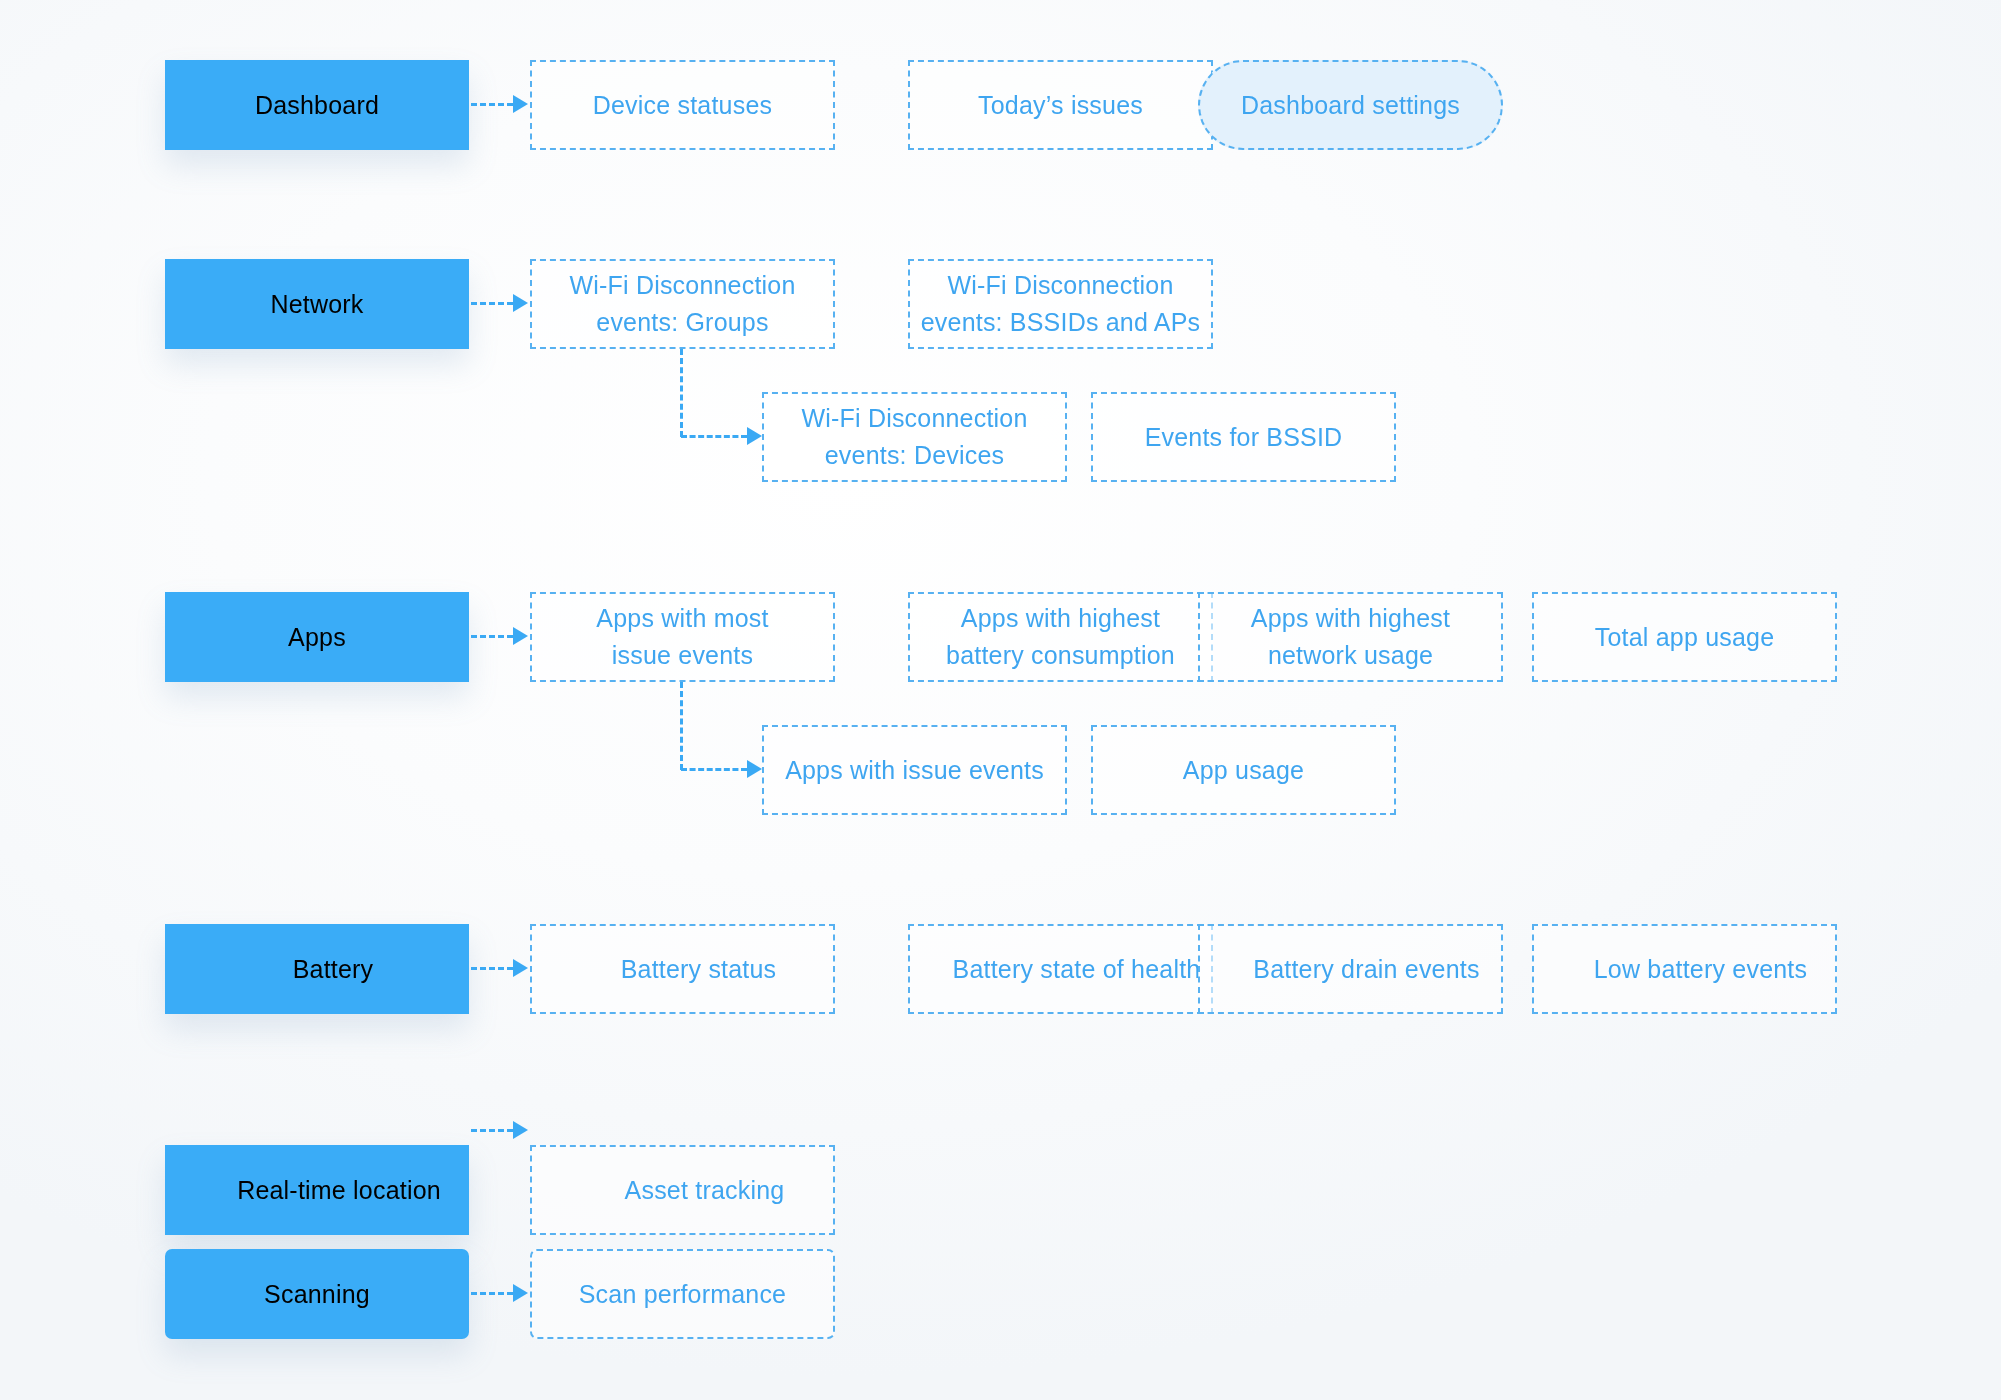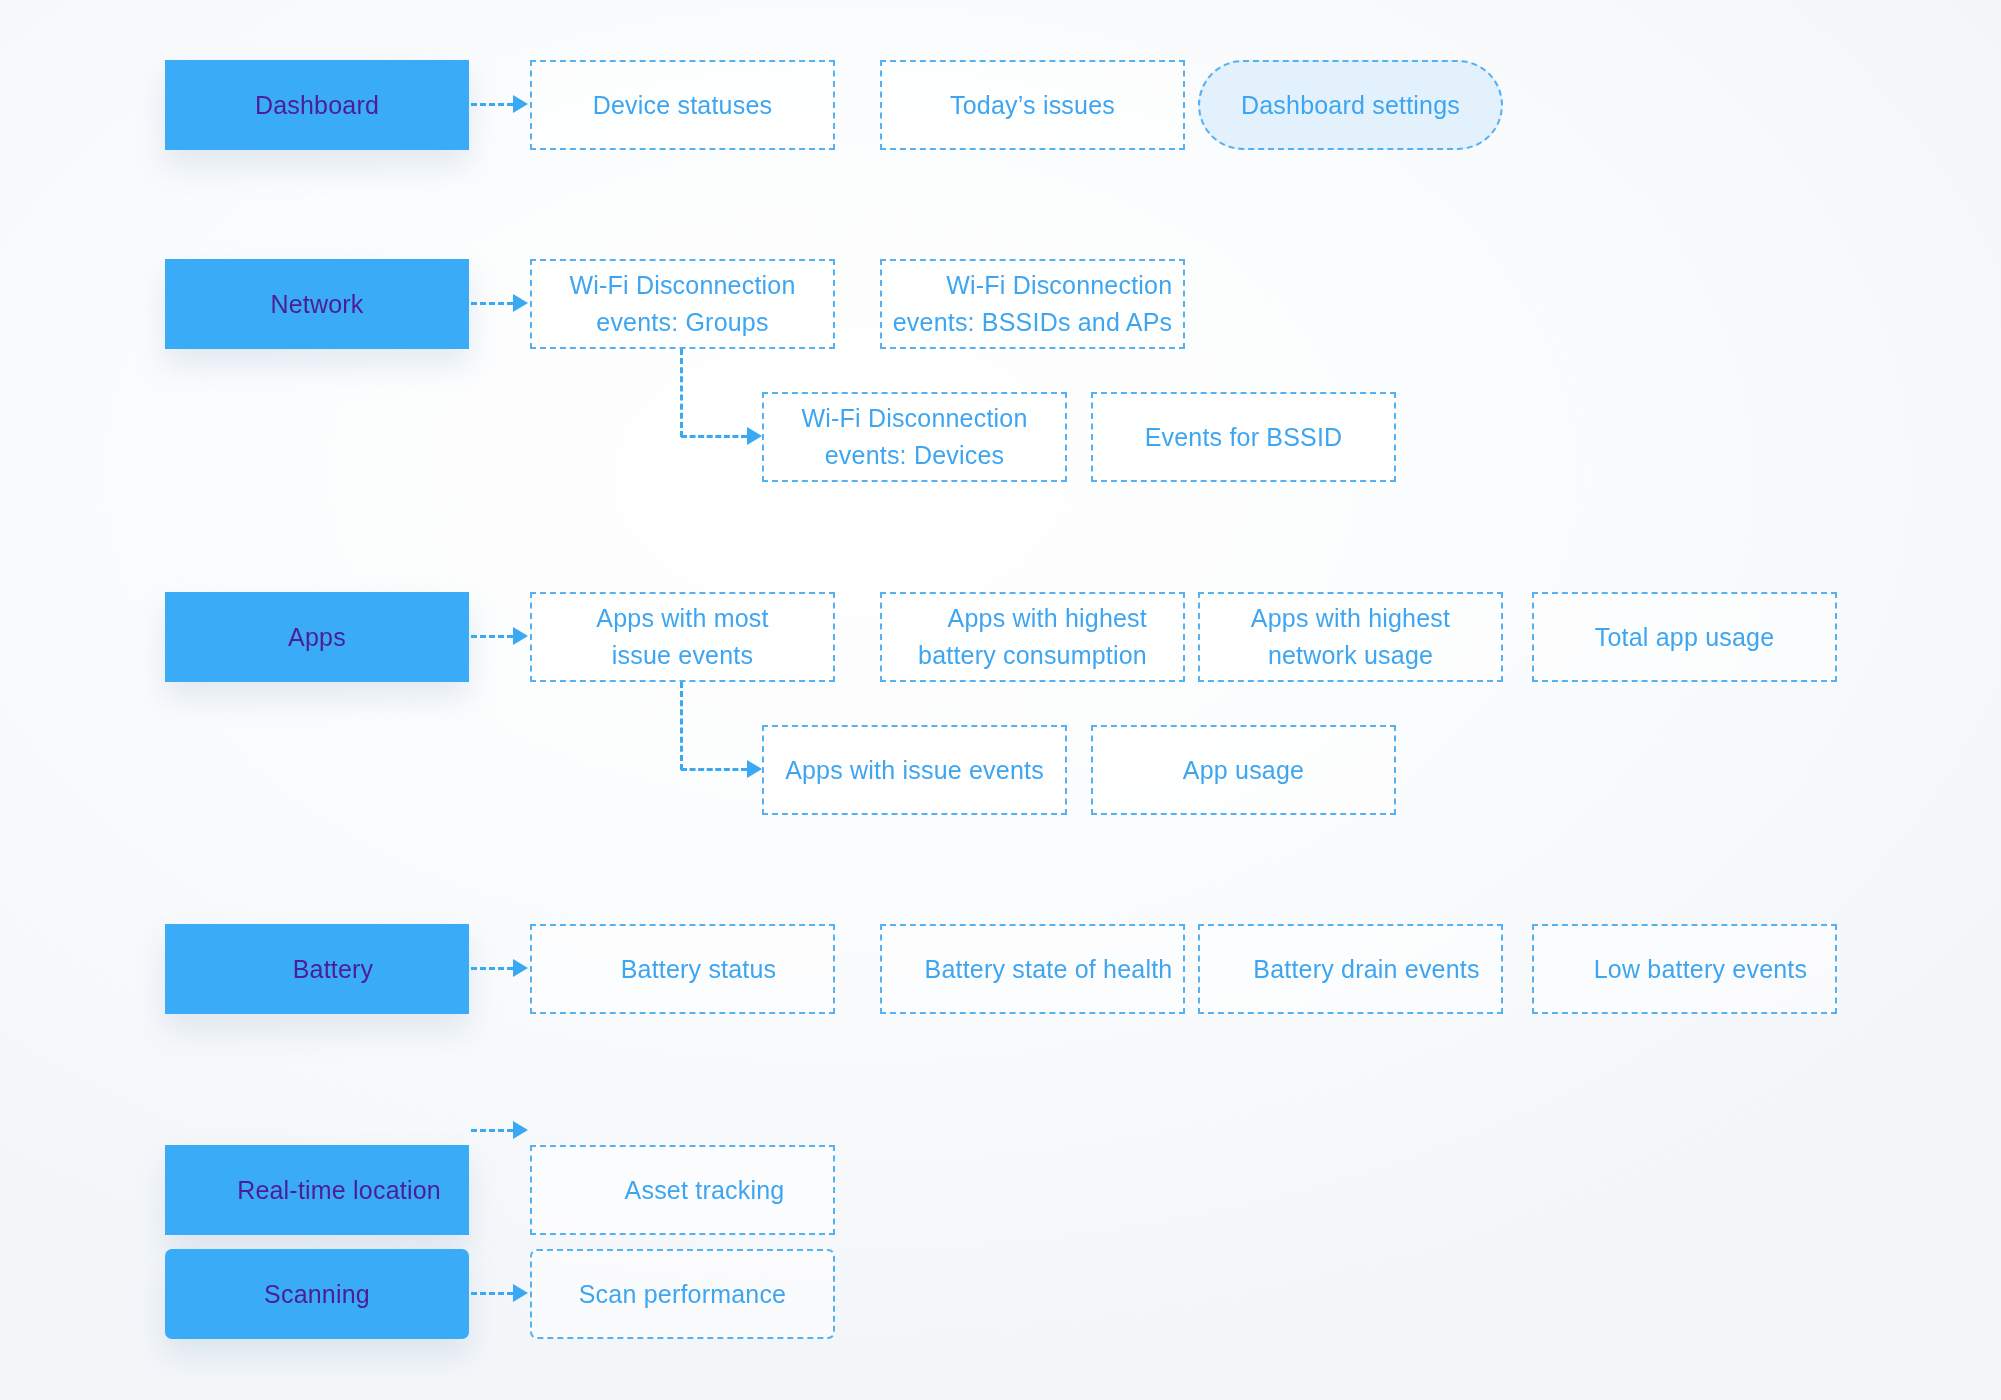--- a/index.html
+++ b/index.html
@@ -24,39 +24,39 @@
     position:absolute;
     height:90px;
     box-sizing:border-box;
     display:flex;align-items:center;justify-content:center;
     text-align:center;
     font-size:25px;line-height:37px;letter-spacing:.2px;
     white-space:pre-line;
   }
   .solid{
     background:var(--solid);
-    color:#4c1d95;
+    color:#000000;
     box-shadow:0 16px 30px rgba(110,150,190,.18);
   }
   .dashed{
     border:2px dashed var(--border);
     color:var(--textBlue);
     background:rgba(255,255,255,.55);
   }
   .pill{
     border:2px dashed var(--border);
     color:var(--textBlue);
     background:var(--pillBg);
     border-radius:46px;
   }
 
   
   .p {left:165px;width:304px;}
   .c1{left:530px;width:305px;}
-  .c2{left:880px;width:305px;text-align:right;}
+  .c2{left:908px;width:305px;}
   .c3{left:1198px;width:305px;}
   .c4{left:1532px;width:305px;}
   .s1{left:762px;width:305px;}
   .s2{left:1091px;width:305px;}
 
   
   .r1{top:60px;}
   .r2{top:259px;}
   .r2s{top:392px;}
   .r3{top:592px;}

